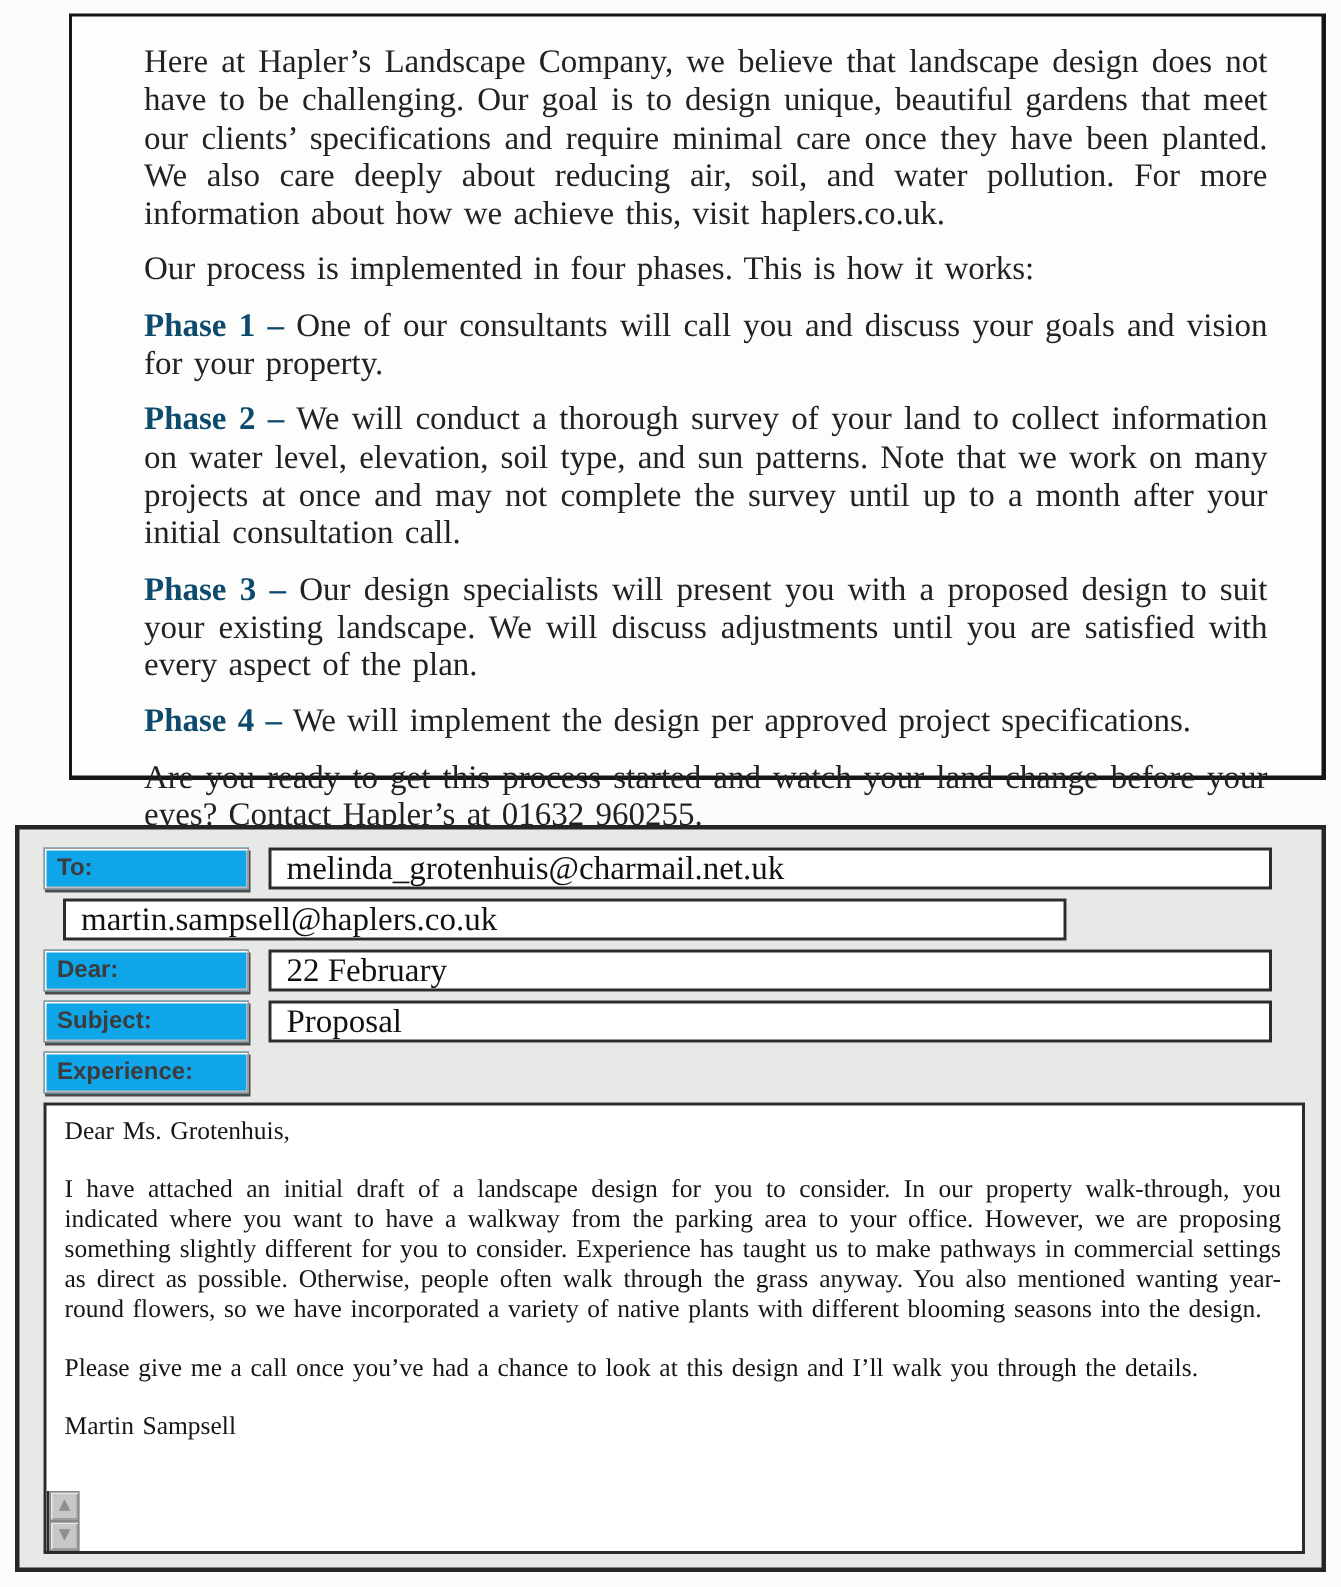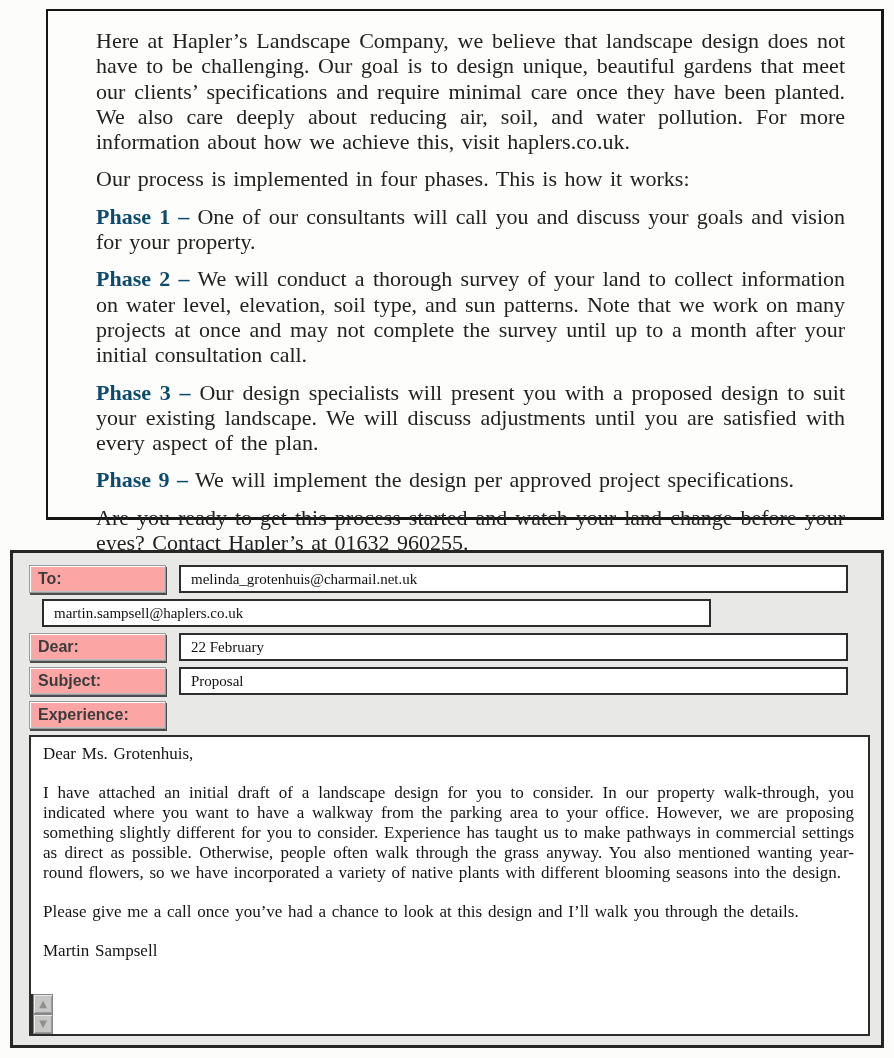--- a/index.html
+++ b/index.html
@@ -25,31 +25,31 @@
 
   
   .email-panel {
     position:absolute; left:10px; top:550px; width:874px; height:498px;
     background:#e8e8e6;
     border:3px solid #262626;
     padding:12px 0 0 16px;
   }
   .field-row { display:flex; height:28px; margin-bottom:6px; }
   .label-btn {
-    width:137px; background:#fca5a5;
+    width:137px; background:#0ea5e9;
     border:1px solid #9a9a9a;
     box-shadow:1px 2px 0 #4d4d4d, inset 1px 1px 0 #ffffff, inset -1px -1px 0 #bdbdbd;
     font-family:"Liberation Sans", sans-serif;
     font-weight:bold; font-size:16px; line-height:25px;
     color:#3c3c3c; padding-left:8px;
   }
   .field-input {
     margin-left:13px; width:669px; background:#ffffff;
     border:2px solid #2c2c2c;
-    font-size:15px; color:#111;
+    font-size:22px; color:#111;
     padding:0 10px; display:flex; align-items:center; gap:6px;
   }
   .clip { display:inline-flex; align-items:center; margin-right:2px; }
 
   
   .body-box {
     display:flex; width:841px; height:301px; margin-top:6px;
     background:#ffffff; border:2px solid #2c2c2c;flex-direction:column;
   }
   .body-text {
@@ -77,21 +77,21 @@
 <body>
 
 <div class="page">
 
   <div class="letter-box">
     <p><b></b><span>Here at Hapler’s Landscape Company, we believe that landscape design does not have to be challenging. Our goal is to design unique, beautiful gardens that meet our clients’ specifications and require minimal care once they have been planted. We also care deeply about reducing air, soil, and water pollution. For more information about how we achieve this, visit haplers.co.uk.</span></p>
     <p><b></b><span>Our process is implemented in four phases. This is how it works:</span></p>
     <p><b>Phase 1 –</b> <span>One of our consultants will call you and discuss your goals and vision for your property.</span></p>
     <p><b>Phase 2 –</b> <span>We will conduct a thorough survey of your land to collect information on water level, elevation, soil type, and sun patterns. Note that we work on many projects at once and may not complete the survey until up to a month after your initial consultation call.</span></p>
     <p><b>Phase 3 –</b> <span>Our design specialists will present you with a proposed design to suit your existing landscape. We will discuss adjustments until you are satisfied with every aspect of the plan.</span></p>
-    <p><b>Phase 9 –</b> <span>We will implement the design per approved project specifications.</span></p>
+    <p><b>Phase 4 –</b> <span>We will implement the design per approved project specifications.</span></p>
     <p><b></b><span>Are you ready to get this process started and watch your land change before your eyes? Contact Hapler’s at 01632 960255.</span></p>
   </div>
 
   <div class="email-panel">
 
     <div class="field-row">
       <div class="label-btn">To:</div>
       <div class="field-input">
           <span>melinda_grotenhuis@charmail.net.uk</span>
         </div>

